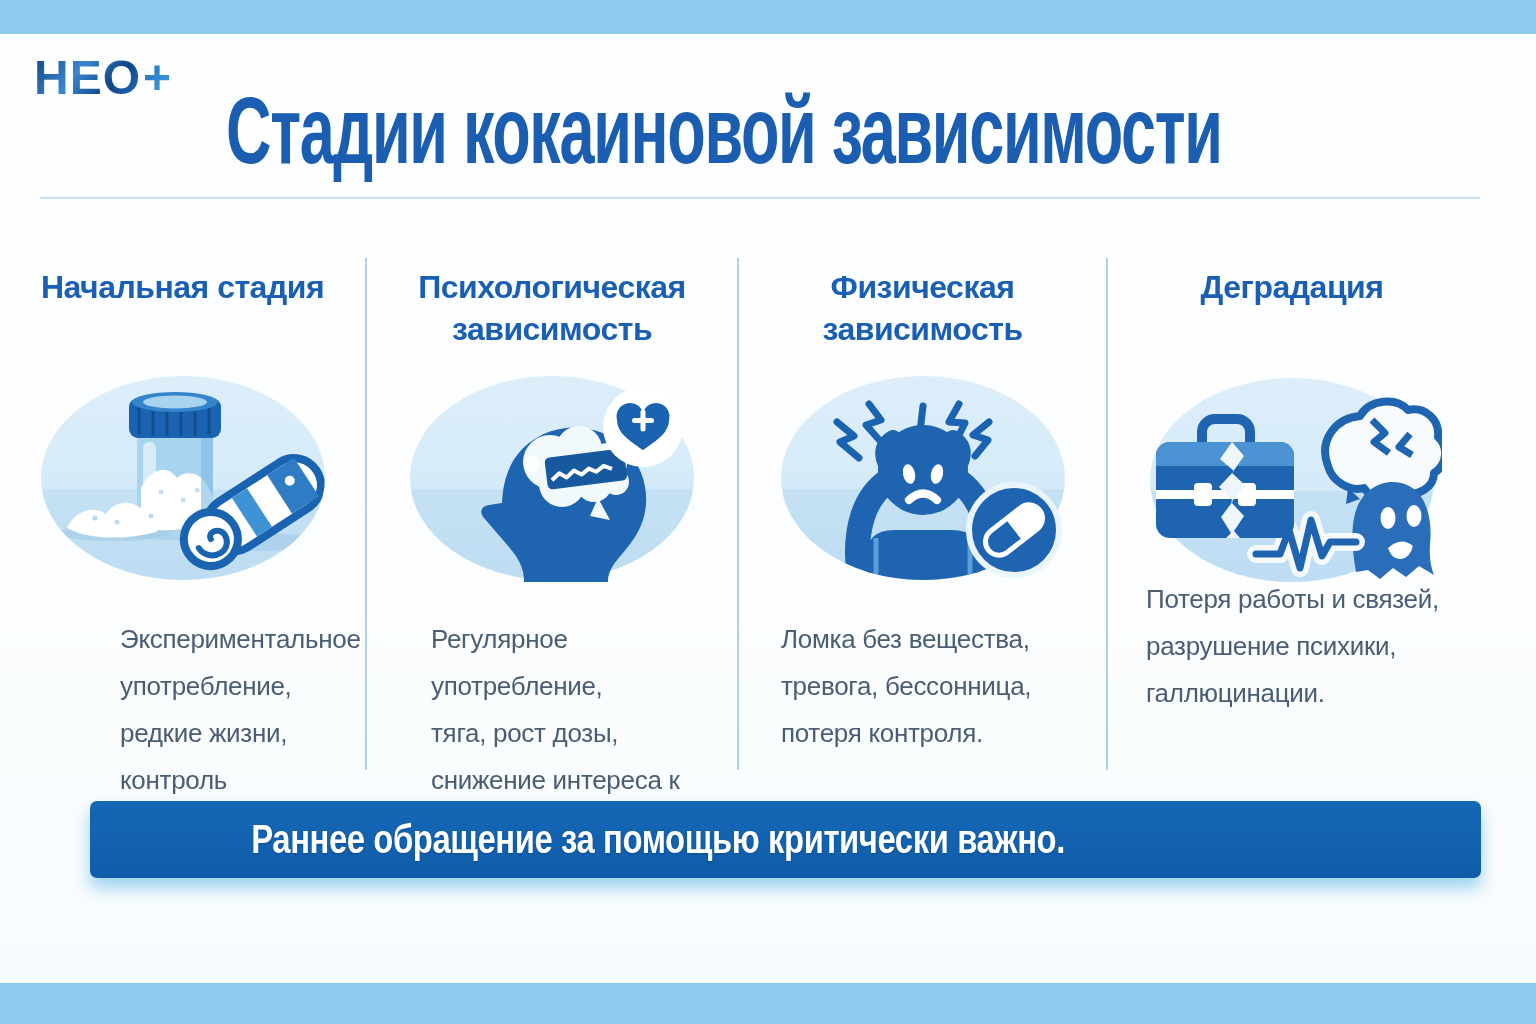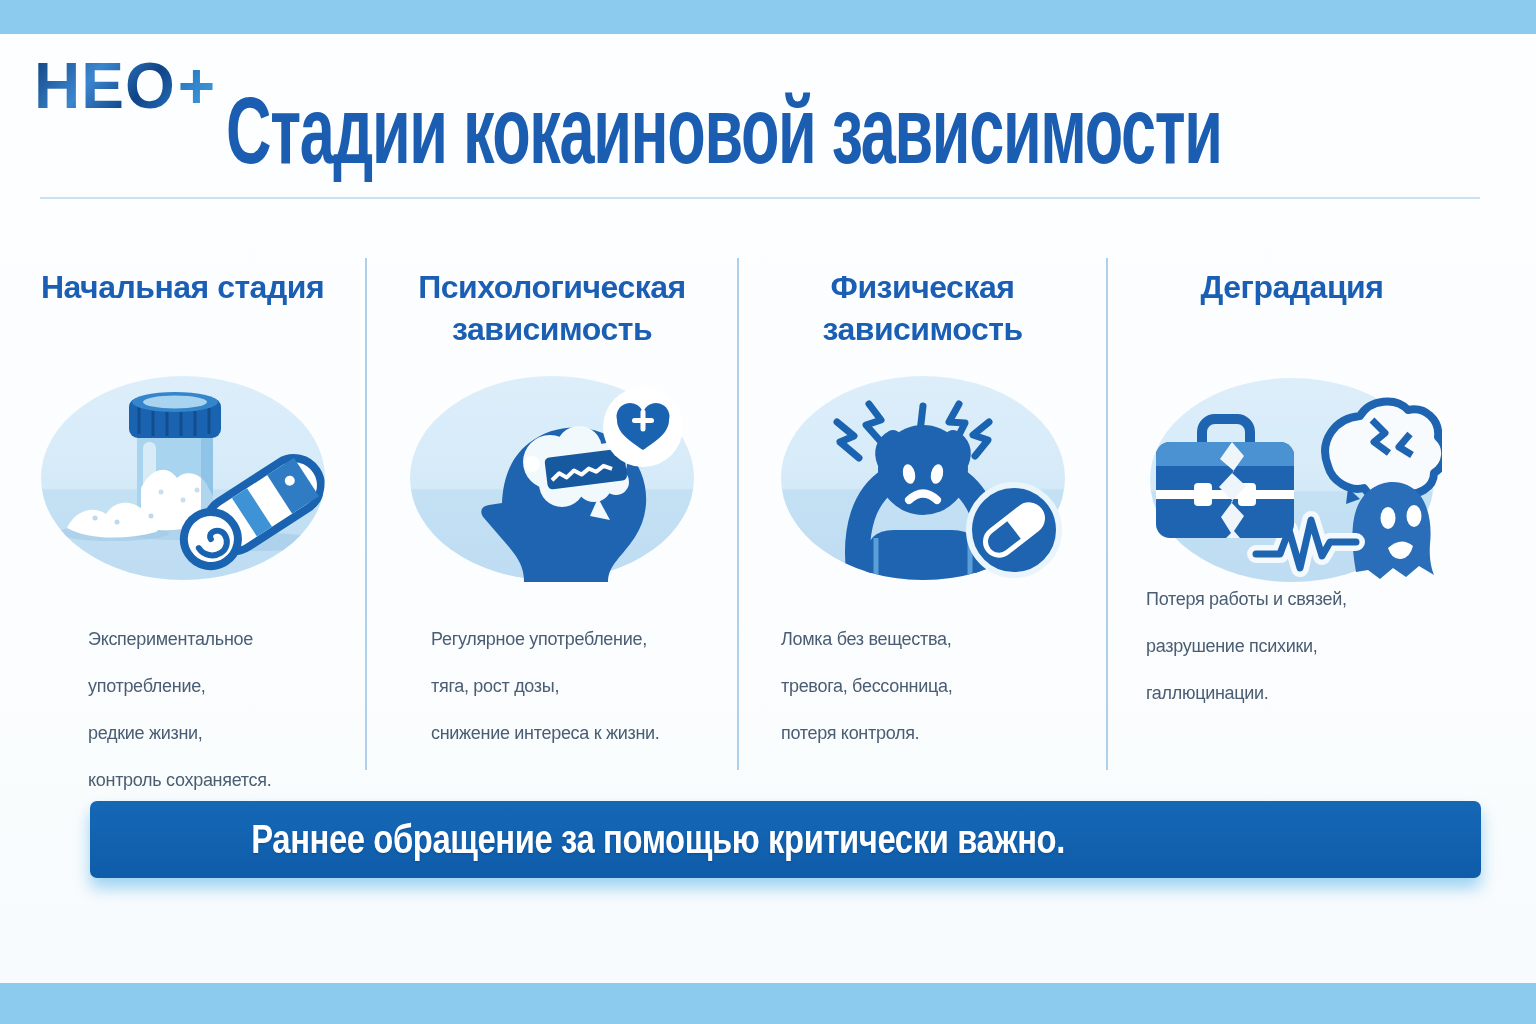--- a/index.html
+++ b/index.html
@@ -5,21 +5,21 @@
   html,body{margin:0;padding:0;background:#ffffff;}
   .canvas{
     position:relative;width:1536px;height:1024px;overflow:hidden;
     background:linear-gradient(180deg,#fdfeff 0%,#fbfdfe 60%,#f7fbfd 100%);
     font-family:"Liberation Sans", sans-serif;
   }
   .bar{position:absolute;left:0;right:0;background:#8ccbee;}
   .bar.top{top:0;height:34px;}
   .bar.bottom{bottom:0;height:41px;}
 
-  .logo{position:absolute;left:34px;top:54px;font-size:64px;font-weight:bold;letter-spacing:1px;line-height:1;}
+  .logo{position:absolute;left:34px;top:54px;font-size:48px;font-weight:bold;letter-spacing:1px;line-height:1;}
   .logo .main{
     background:linear-gradient(130deg,#0e3d7a 0%,#3b86cf 40%,#0f4487 70%,#2c79c3 100%);
     -webkit-background-clip:text;background-clip:text;color:transparent;
   }
   .logo .plus{
     background:linear-gradient(130deg,#1a6ab7 0%,#4aa5e5 100%);
     -webkit-background-clip:text;background-clip:text;color:transparent;
     margin-left:2px;
   }
 
@@ -42,23 +42,23 @@
     margin-top:8px;text-align:center;
     font-size:32px;font-weight:bold;color:#1a5fb3;
     line-height:42px;max-width:320px;letter-spacing:-0.5px;
   }
   .icon-wrap{margin-top:14px;width:300px;height:216px;flex:none;}
   .col.c4 .icon-wrap{margin-top:58px;}
   .col.c1 .stage-title,.col.c2 .stage-title,.col.c3 .stage-title{min-height:84px;}
 
   .stage-desc{
     align-self:flex-start;margin-top:24px;
-    font-size:18px;color:#4a5d73;line-height:47px;letter-spacing:-0.3px;
-  }
-  .col.c1 .stage-desc{padding-left:88px;}
+    font-size:26px;color:#4a5d73;line-height:47px;letter-spacing:-0.3px;
+  }
+  .col.c1 .stage-desc{padding-left:88px;margin-left:32px;}
   .col.c2 .stage-desc{padding-left:64px;}
   .col.c3 .stage-desc{padding-left:42px;}
   .col.c4 .stage-desc{padding-left:38px;margin-top:-18px;}
 
   .banner{
     position:absolute;left:90px;top:801px;width:1365px;height:77px;
     background:linear-gradient(180deg,#1568b6 0%,#0f5ca9 100%);
     border-radius:7px;display:flex;align-items:center;
     box-shadow:0 10px 16px rgba(140,203,238,0.85);
     padding-left:26px;

